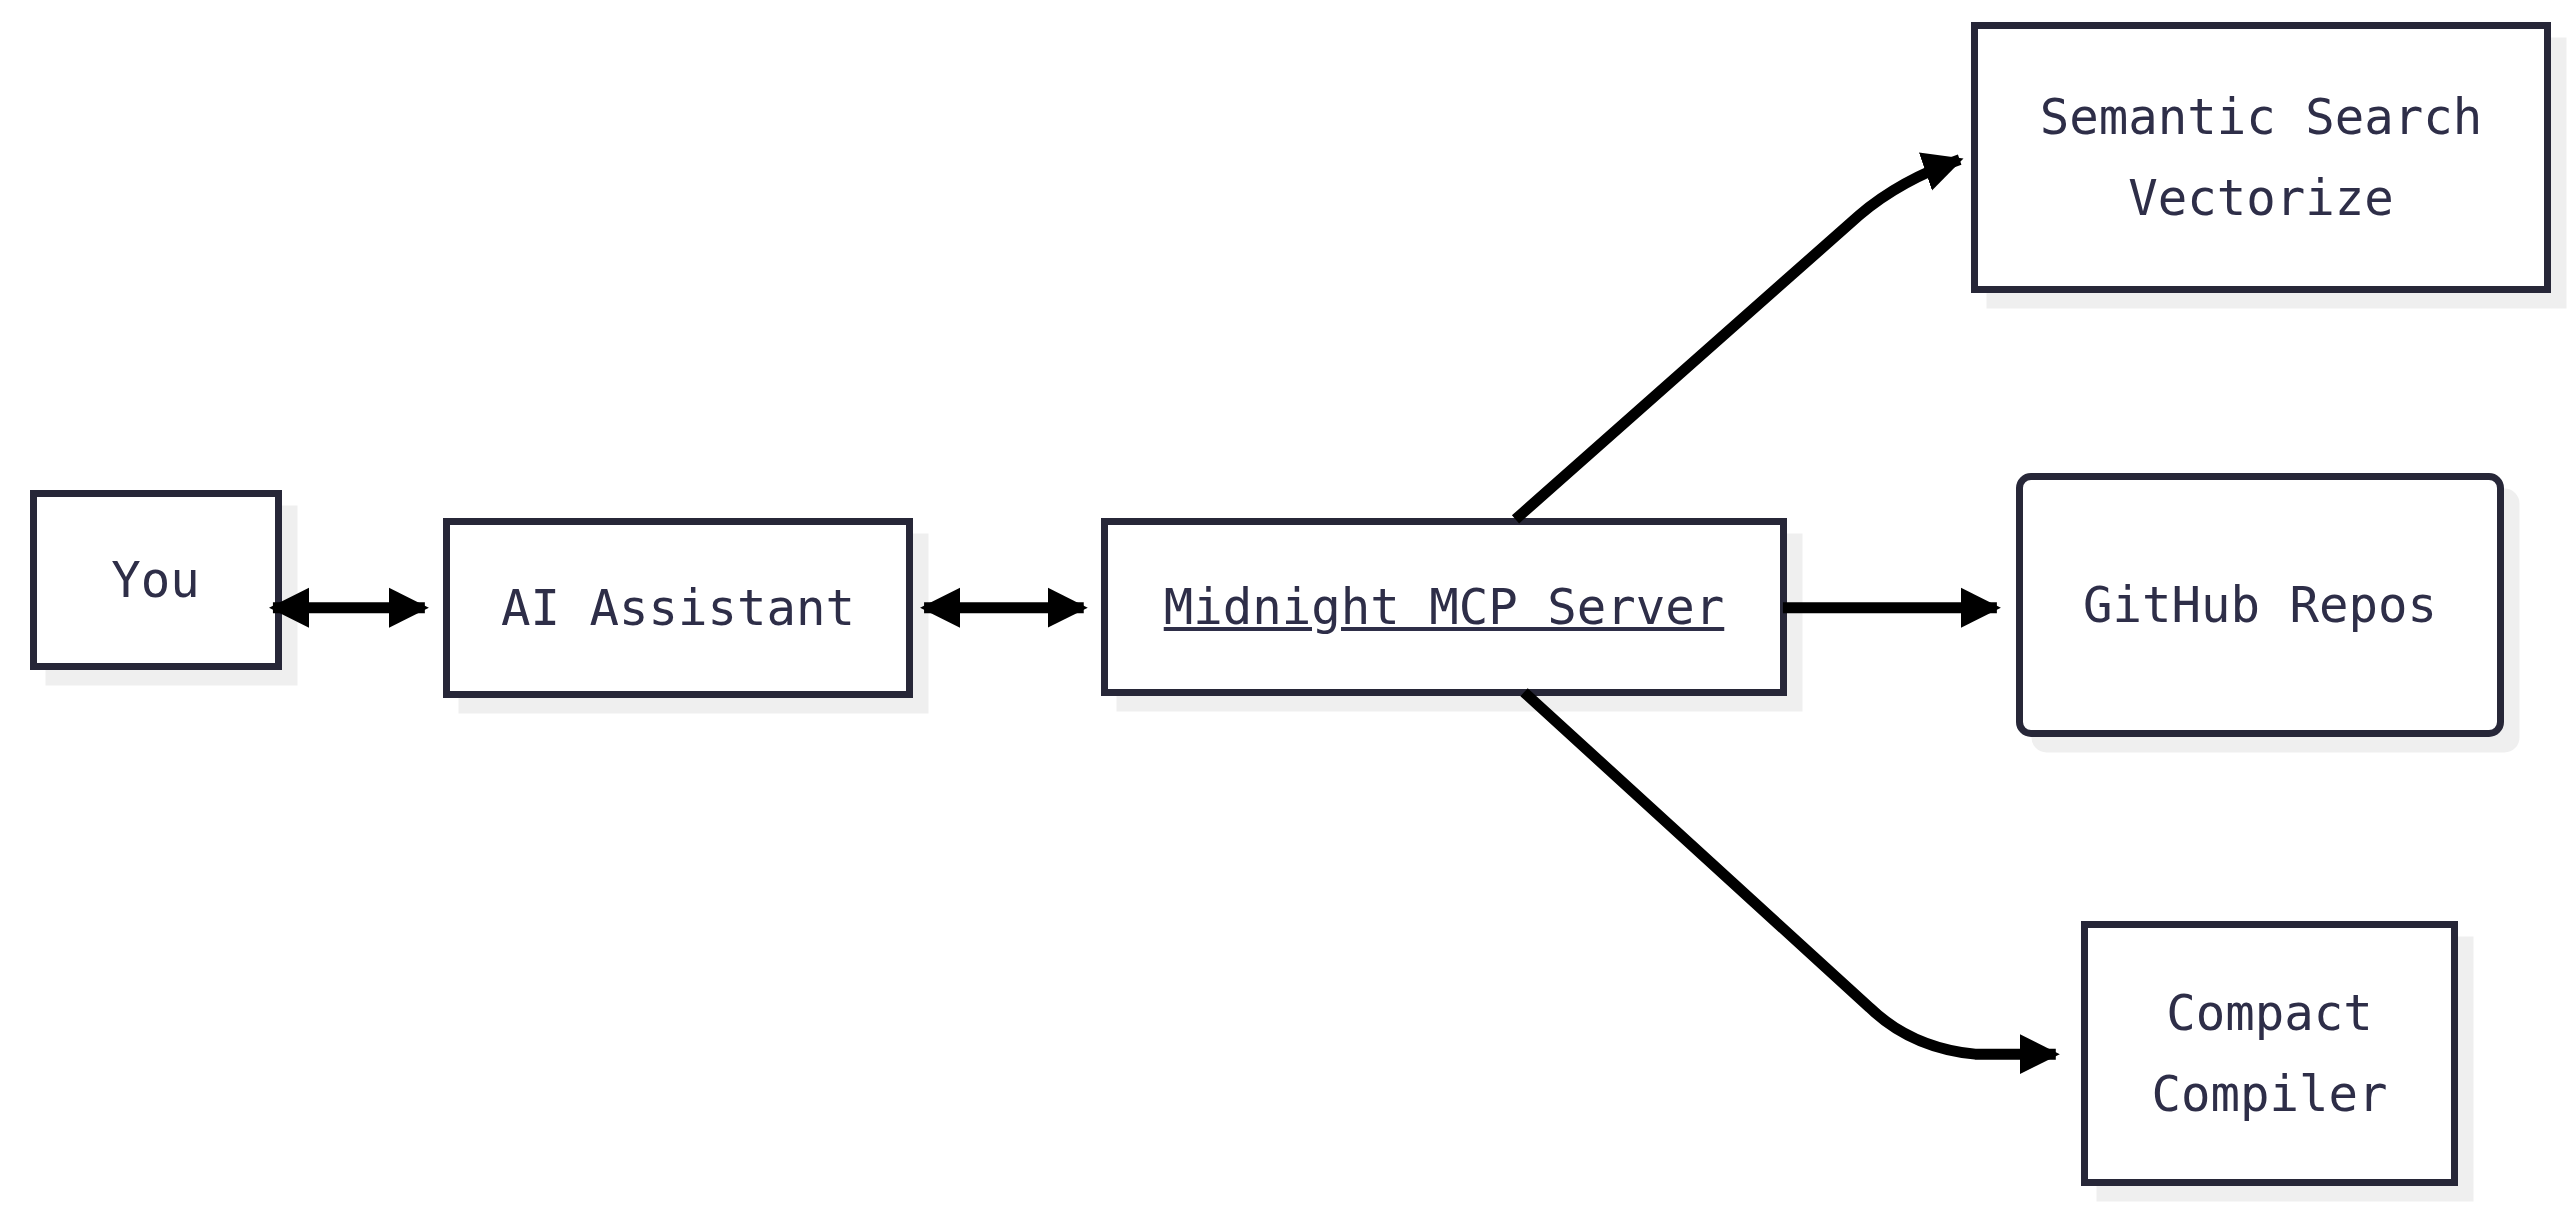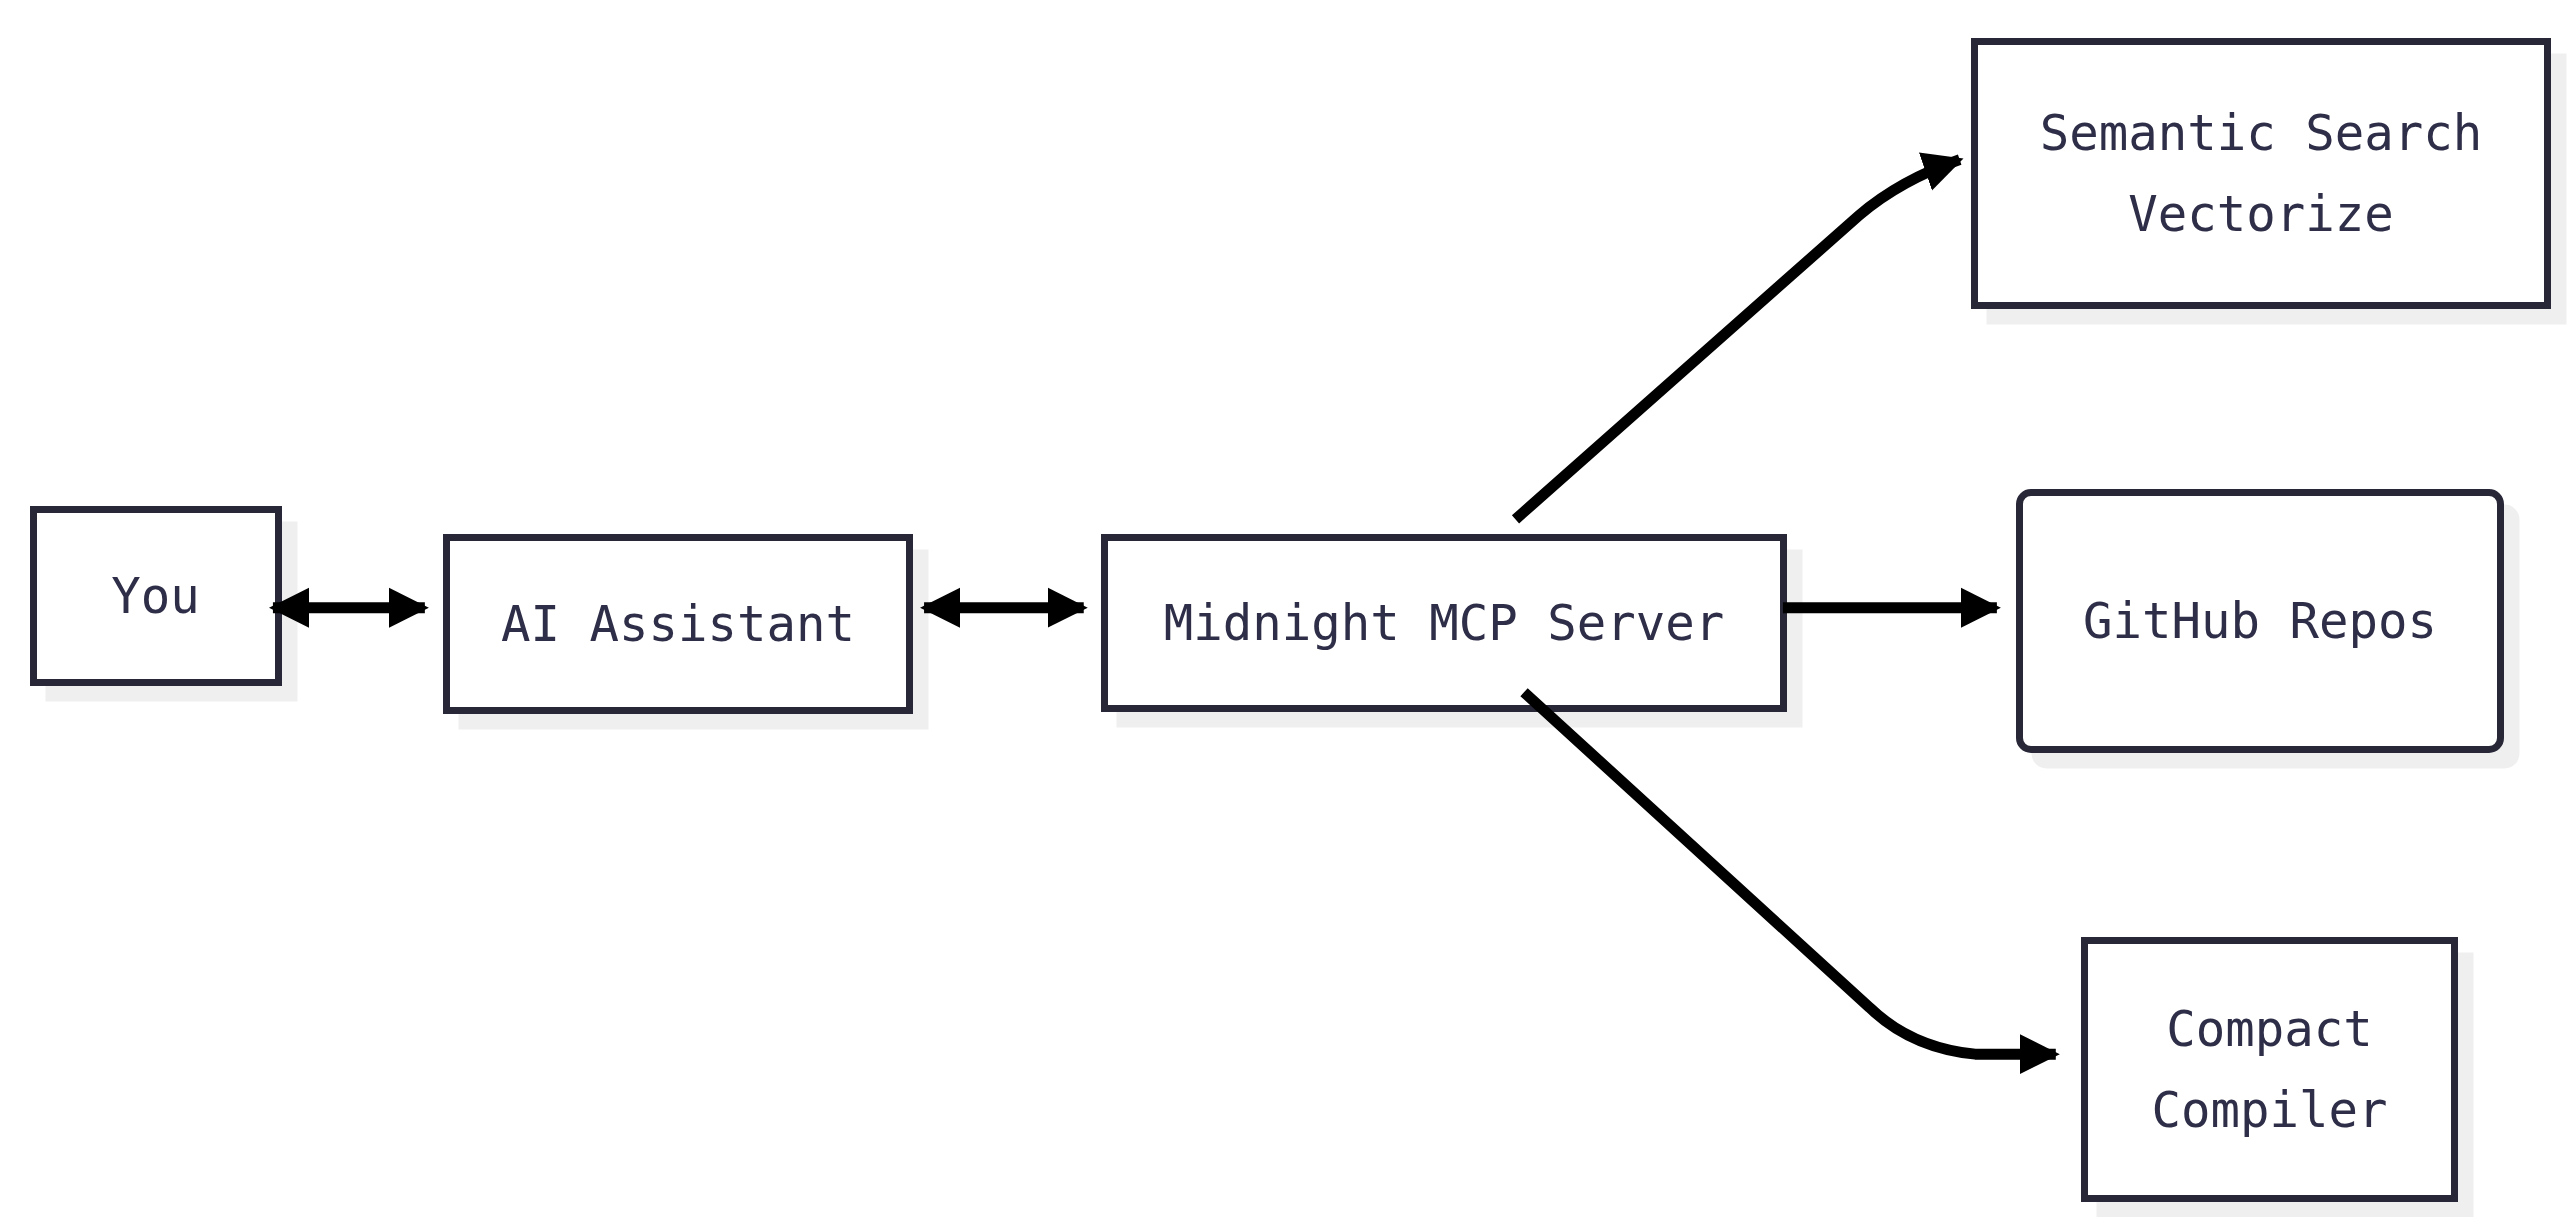--- a/index.html
+++ b/index.html
@@ -24,29 +24,28 @@
     display: flex;
     flex-direction: column;
     align-items: center;
     justify-content: center;
     text-align: center;
     color: #2e2e48;
     font-size: 49px;
     line-height: 81px;
     white-space: nowrap;
     z-index: 2;
-    margin-top: 16px;
   }
   .node .line {
     display: block;
   }
   
   .node-you              { left: 29.5px;   top: 490px;  width: 252px; height: 180px; }
   .node-ai-assistant     { left: 443px;  top: 518px;  width: 470px; height: 180px; }
-  .node-mcp-server       { left: 1101px; top: 518px;  width: 686px; height: 178px; }
+  .node-mcp-server       { left: 1101px; top: 518px;  width: 686px; height: 178px; text-decoration: underline; }
   .node-semantic-search  { left: 1971px; top: 22px;   width: 580px; height: 271px; }
   .node-github-repos     { left: 2016px; top: 473px;  width: 488px; height: 264px; border-radius: 15px; }
   .node-compact-compiler { left: 2081px; top: 921px; width: 377px; height: 265px; }
 
   .edges-layer {
     position: absolute;
     left: 0;
     top: 0;
     width: 2576px;
     height: 1217px;

